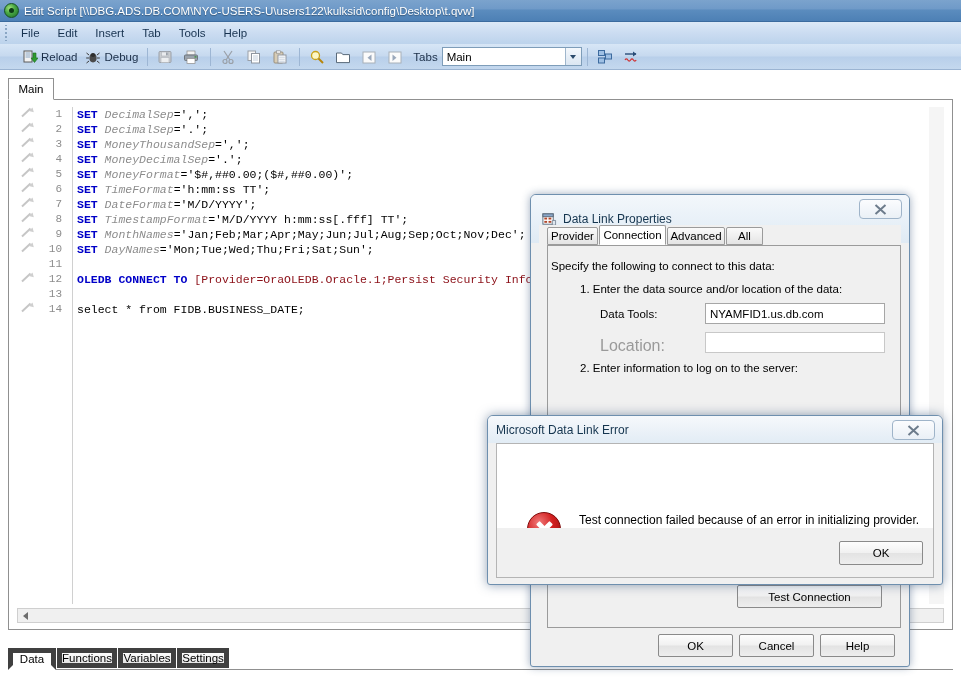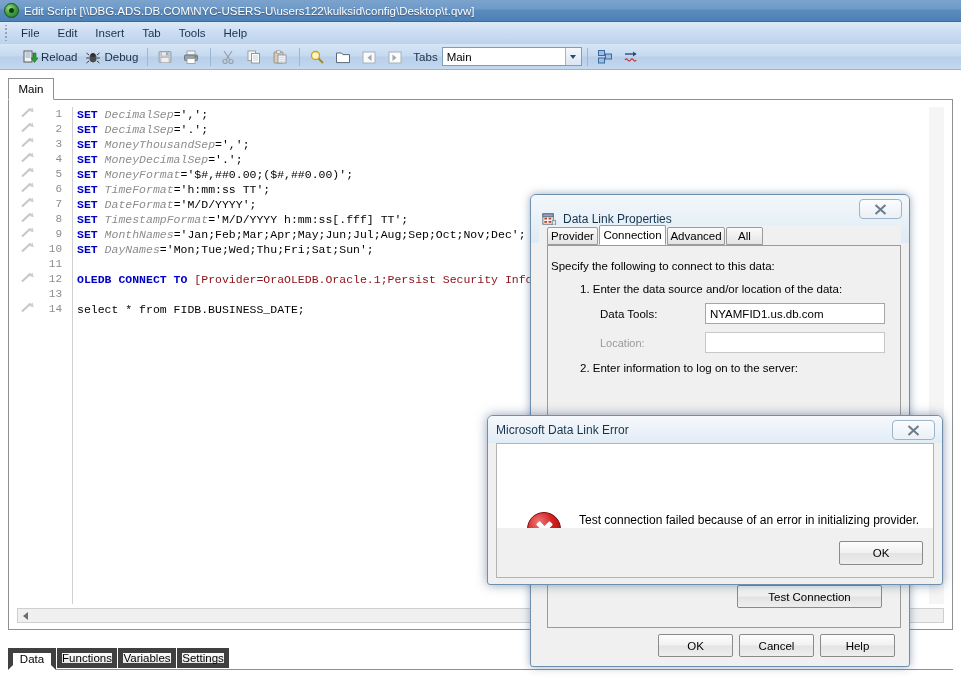--- a/index.html
+++ b/index.html
@@ -201,21 +201,21 @@
     border-radius:2px 2px 0 0;
   }
   .dtab.active {
     background:#ffffff; top:0; height:20px; border-bottom-color:#ffffff; z-index:4;
   }
   .dlp-panel {
     position:absolute; left:8px; top:20px; right:0; bottom:0;
     background:#f0f0f0; border:1px solid #9b9b9b;
   }
   .dlp-text { font-size:11.5px; color:#000; }
-  .dlp-label-dim { font-size:11px; color:#9a9a9a; }
+  .dlp-label-dim { font-size:16px; color:#9a9a9a; }
   .tinput {
     background:#ffffff; border:1px solid #a6a6a6; height:21px;
     font-size:11.5px; color:#000; display:flex; align-items:center; padding-left:4px;
   }
   .tinput.disabled { background:#ffffff; border-color:#c8c8c8; }
   .combo-row {
     position:absolute; background:#ffffff; border:1px solid #a6a6a6; height:20px;
   }
   .combo-row .arrow {
     position:absolute; right:1px; top:1px; width:16px; height:16px;

